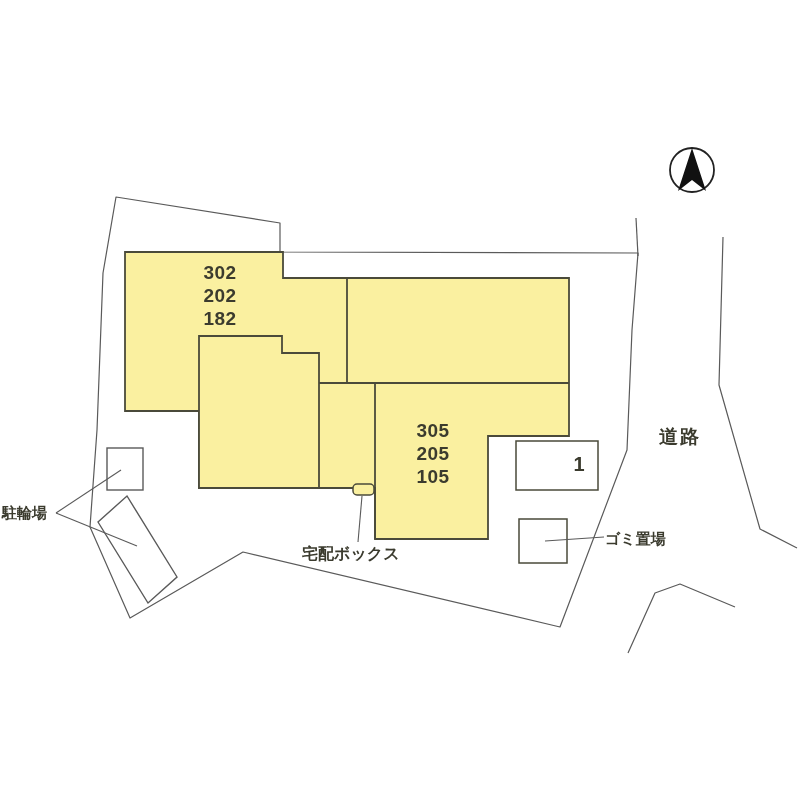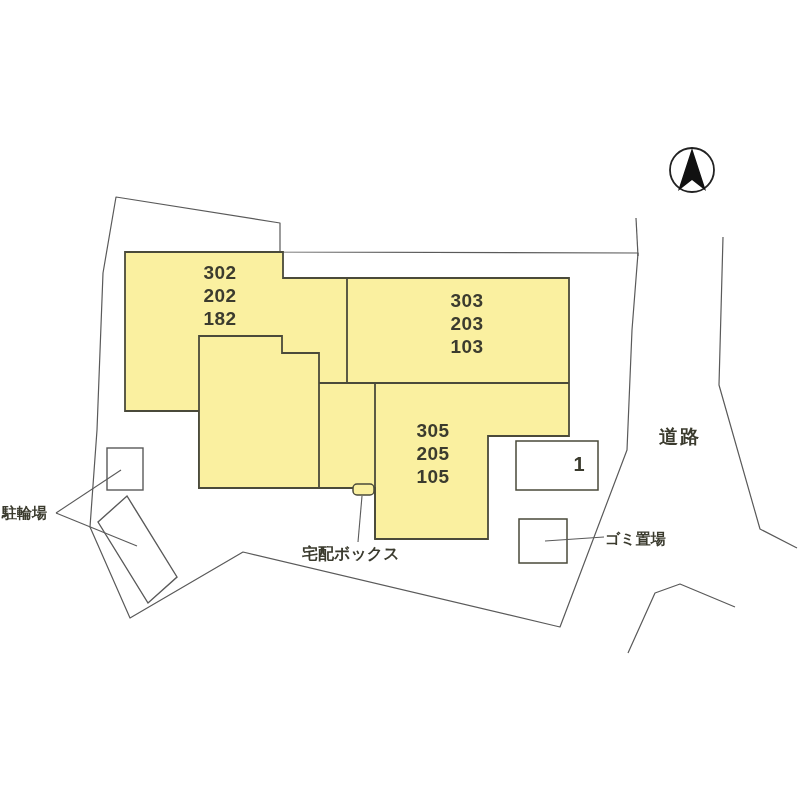--- a/index.html
+++ b/index.html
@@ -69,25 +69,20 @@
       <path d="M692,148 L706,191 L692,180 L678,191 Z" fill="#111111"></path>
     </g>
   </svg>
 
   <div class="lbl units" style="left:170px;top:261px;">
     <div>302</div>
     <div>202</div>
     <div>182</div>
   </div>
 
-  <div class="lbl units" style="left:417px;top:289px;">
-    <div>303</div>
-    <div>203</div>
-    <div>103</div>
-  </div>
 
 
   <div class="lbl units" style="left:383px;top:419px;">
     <div>305</div>
     <div>205</div>
     <div>105</div>
   </div>
 
   <div class="lbl parking-num" style="left:564px;top:453px;">1</div>
 

